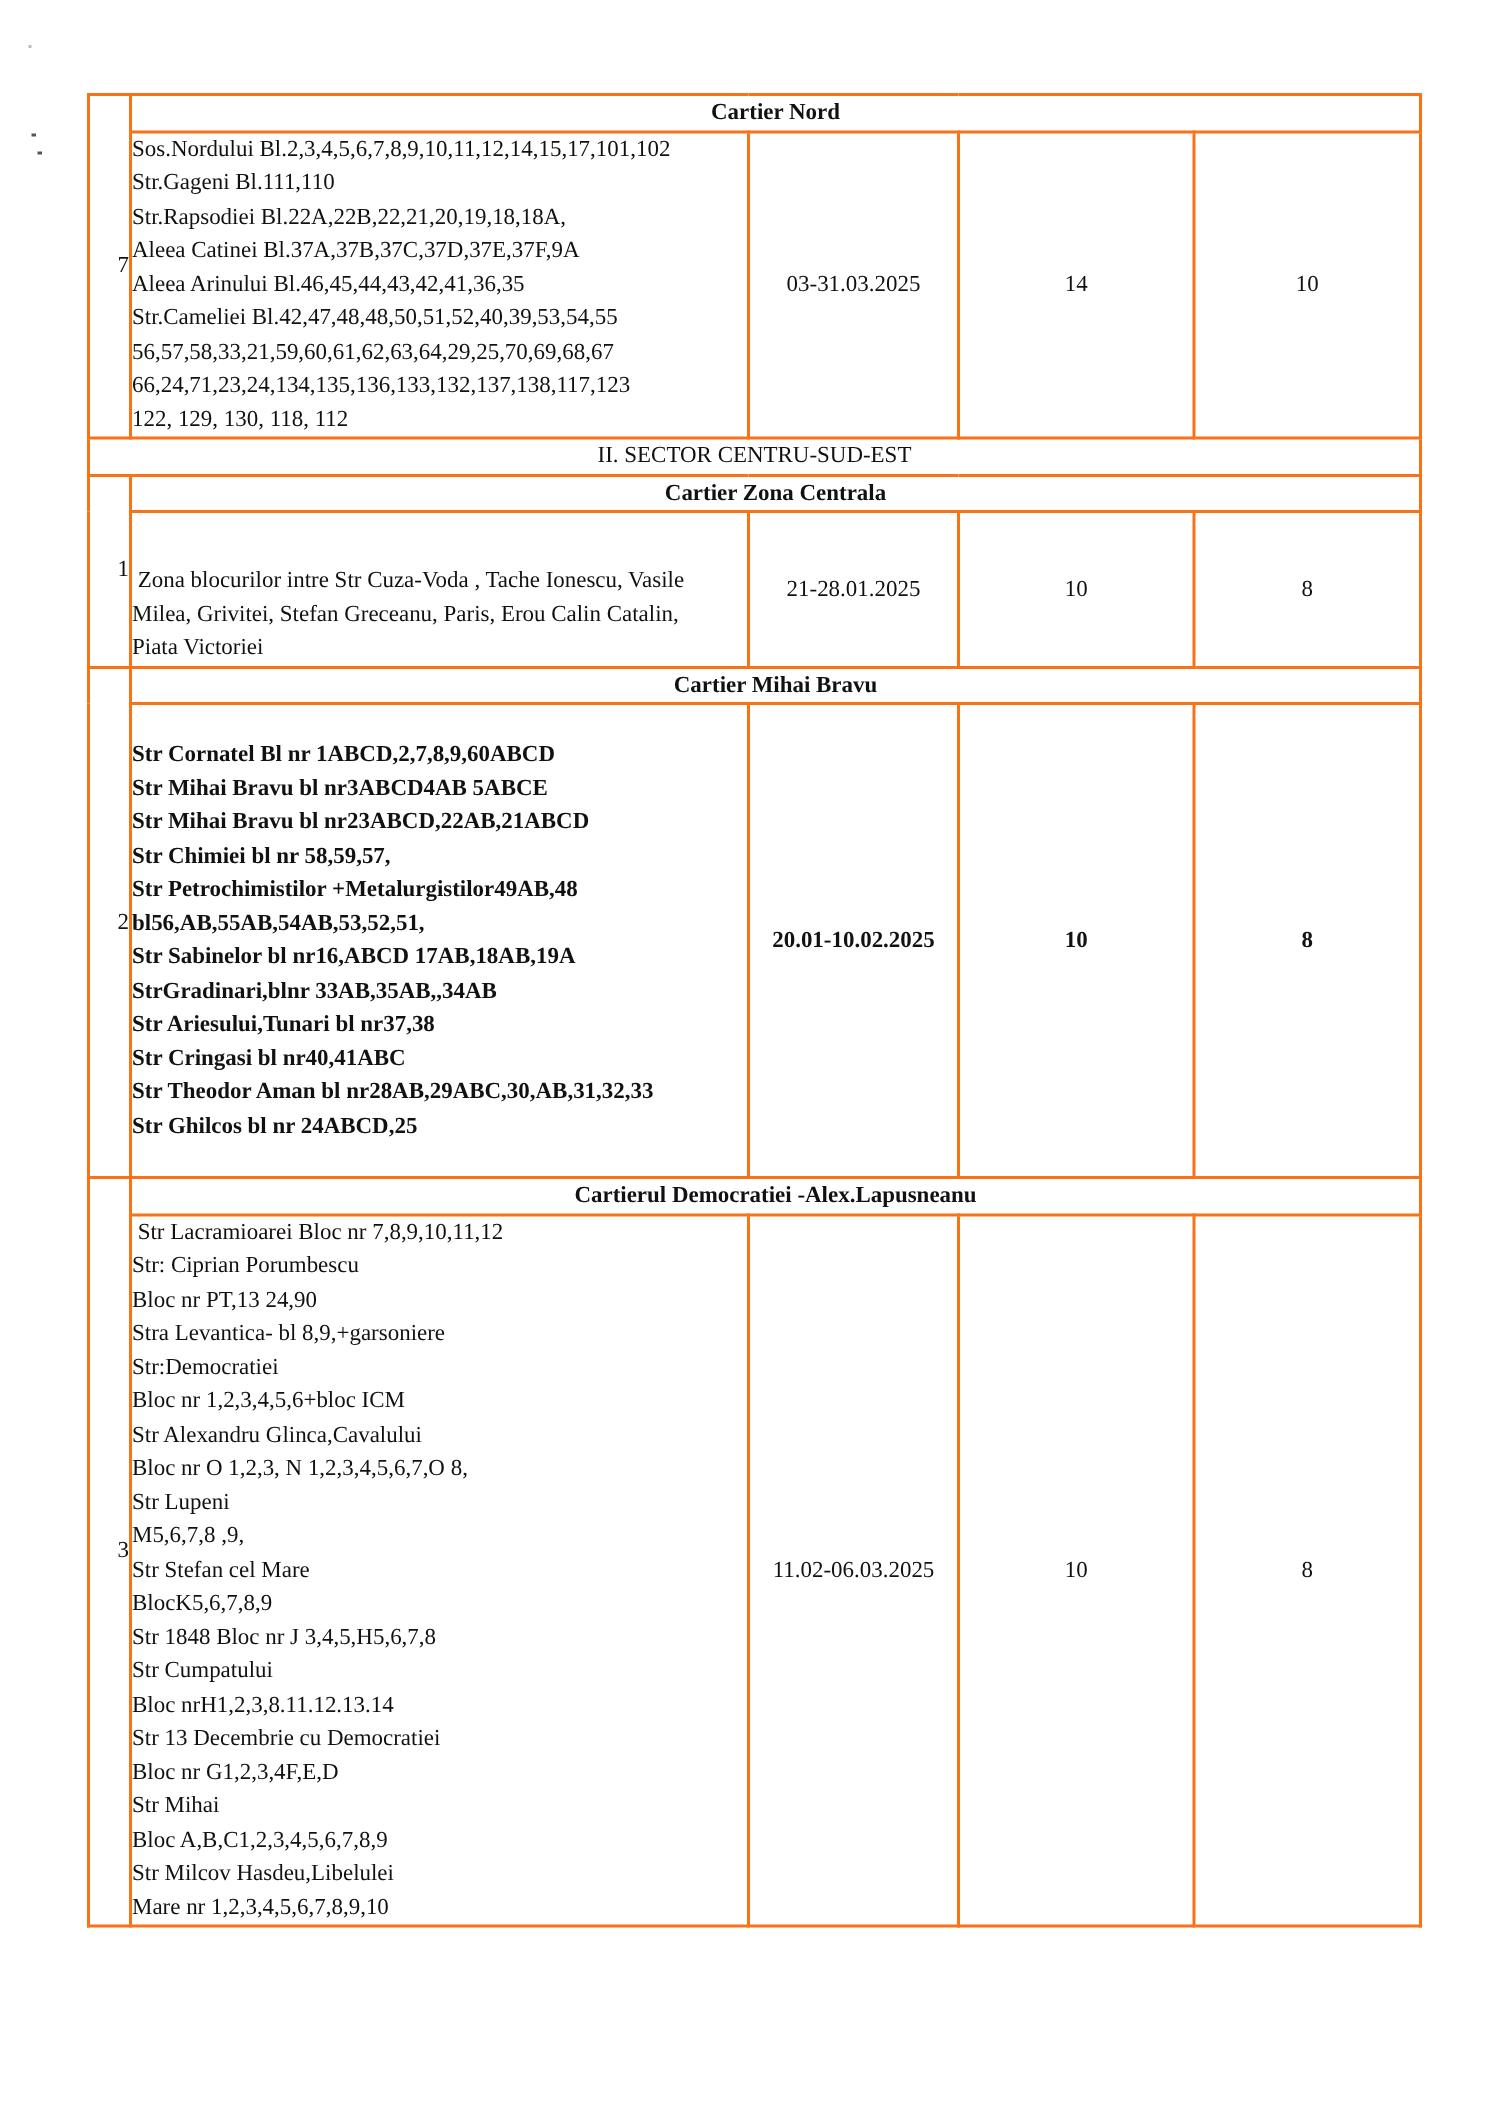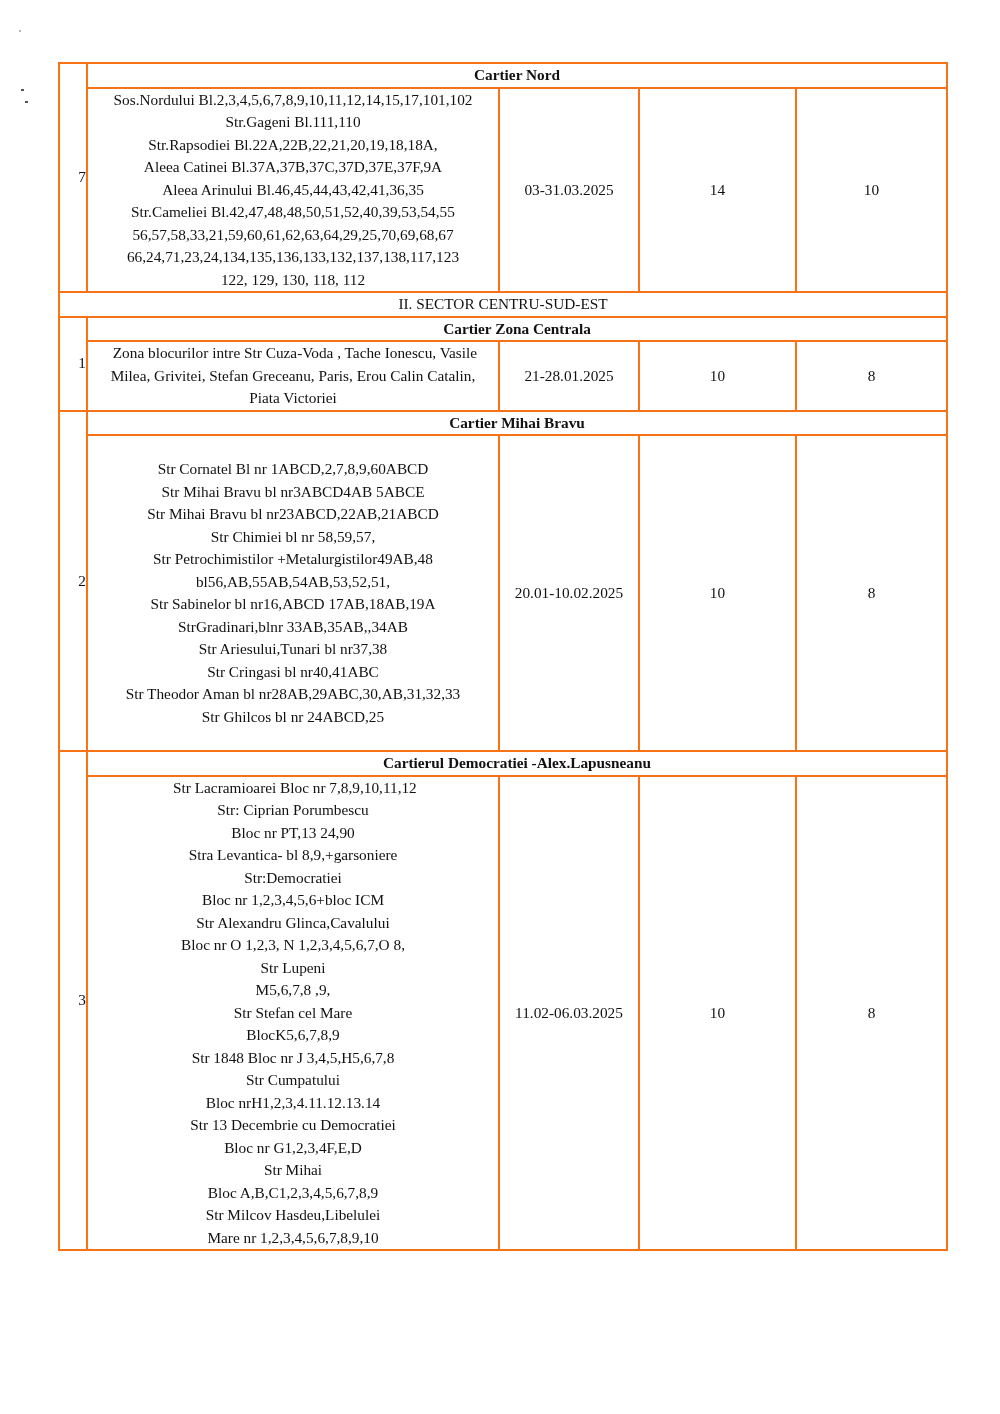--- a/index.html
+++ b/index.html
@@ -12,21 +12,21 @@
     table.sched { border-collapse: collapse; width: 888px; table-layout: fixed; }
     table.sched td {
       border: 2px solid #f97316; padding: 0; vertical-align: middle;
       font-size: 15.3px; line-height: 22.5px;
     }
     td.num { text-align: right; vertical-align: top; padding-right: 2px; font-size: 15px; }
     td.title { text-align: center; font-weight: bold; font-size: 16px; height: 21px; }
     td.sector { text-align: center; font-weight: normal; font-size: 15.5px; height: 22px; }
     td.addr { padding: 0 4px 0 3px; vertical-align: top; }
     td.val { text-align: center; font-size: 15.5px; }
-    .line { display: block; white-space: nowrap; text-align: center; }
+    .line { display: block; white-space: nowrap; }
   </style>
 </head>
 <body>
 
 <div class="margin-mark" style="left:19px;top:30px;width:2px;background:#bbb;"></div>
 <div class="margin-mark" style="left:21px;top:89px;"></div>
 <div class="margin-mark" style="left:25px;top:101px;"></div>
 
 <div class="sheet">
   <table class="sched">
@@ -63,34 +63,34 @@
       <tr>
         <td class="sector" colspan="5">II. SECTOR CENTRU-SUD-EST</td>
       </tr>
 
       <tr>
         <td class="num" rowspan="2">1</td>
         <td class="title" colspan="4">Cartier Zona Centrala</td>
       </tr>
       <tr style="height:65px;">
         <td class="addr">
-          <span class="line" style="white-space:pre;"> Zona blocurilor intre Str Cuza-Voda , Tache Ionescu, Vasile</span>
+          <span class="line" style="white-space:pre;margin-top:34px;"> Zona blocurilor intre Str Cuza-Voda , Tache Ionescu, Vasile</span>
           <span class="line">Milea, Grivitei, Stefan Greceanu, Paris, Erou Calin Catalin,</span>
           <span class="line">Piata Victoriei</span>
         </td>
         <td class="val">21-28.01.2025</td>
         <td class="val">10</td>
         <td class="val">8</td>
       </tr>
 
       <tr>
         <td class="num" rowspan="2">2</td>
         <td class="title" colspan="4">Cartier Mihai Bravu</td>
       </tr>
-      <tr style="height:316px;">
+      <tr style="height:316px;font-weight:bold;">
         <td class="addr">
           <span class="line">Str Cornatel Bl nr 1ABCD,2,7,8,9,60ABCD</span>
           <span class="line">Str Mihai Bravu bl nr3ABCD4AB 5ABCE</span>
           <span class="line">Str Mihai Bravu bl nr23ABCD,22AB,21ABCD</span>
           <span class="line">Str Chimiei bl nr 58,59,57,</span>
           <span class="line">Str Petrochimistilor +Metalurgistilor49AB,48</span>
           <span class="line">bl56,AB,55AB,54AB,53,52,51,</span>
           <span class="line">Str Sabinelor bl nr16,ABCD 17AB,18AB,19A</span>
           <span class="line">StrGradinari,blnr 33AB,35AB,,34AB</span>
           <span class="line">Str Ariesului,Tunari bl nr37,38</span>
@@ -116,21 +116,21 @@
           <span class="line">Str:Democratiei</span>
           <span class="line">Bloc nr 1,2,3,4,5,6+bloc ICM</span>
           <span class="line">Str Alexandru Glinca,Cavalului</span>
           <span class="line">Bloc nr O 1,2,3, N 1,2,3,4,5,6,7,O 8,</span>
           <span class="line">Str Lupeni</span>
           <span class="line">M5,6,7,8 ,9,</span>
           <span class="line">Str Stefan cel Mare</span>
           <span class="line">BlocK5,6,7,8,9</span>
           <span class="line">Str 1848 Bloc nr J 3,4,5,H5,6,7,8</span>
           <span class="line">Str Cumpatului</span>
-          <span class="line">Bloc nrH1,2,3,4.11.12.13.14</span>
+          <span class="line">Bloc nrH1,2,3,8.11.12.13.14</span>
           <span class="line">Str 13 Decembrie cu Democratiei</span>
           <span class="line">Bloc nr G1,2,3,4F,E,D</span>
           <span class="line">Str Mihai</span>
           <span class="line">Bloc A,B,C1,2,3,4,5,6,7,8,9</span>
           <span class="line">Str Milcov Hasdeu,Libelulei</span>
           <span class="line">Mare nr 1,2,3,4,5,6,7,8,9,10</span>
         </td>
         <td class="val">11.02-06.03.2025</td>
         <td class="val">10</td>
         <td class="val">8</td>

